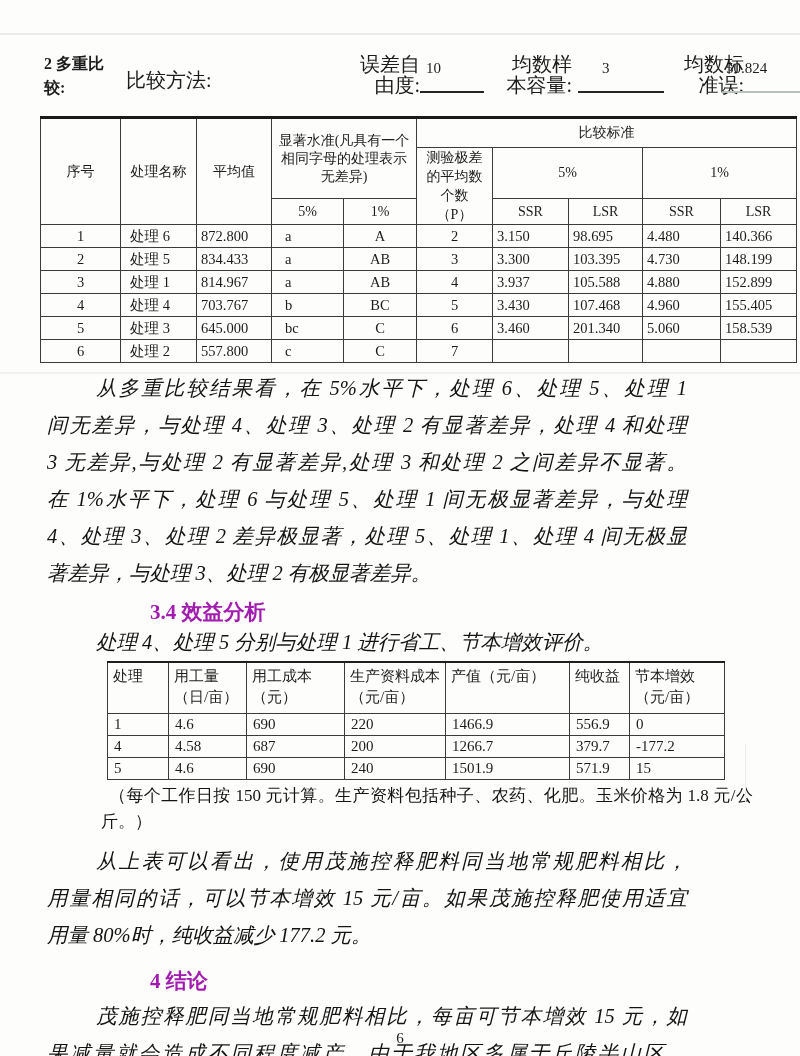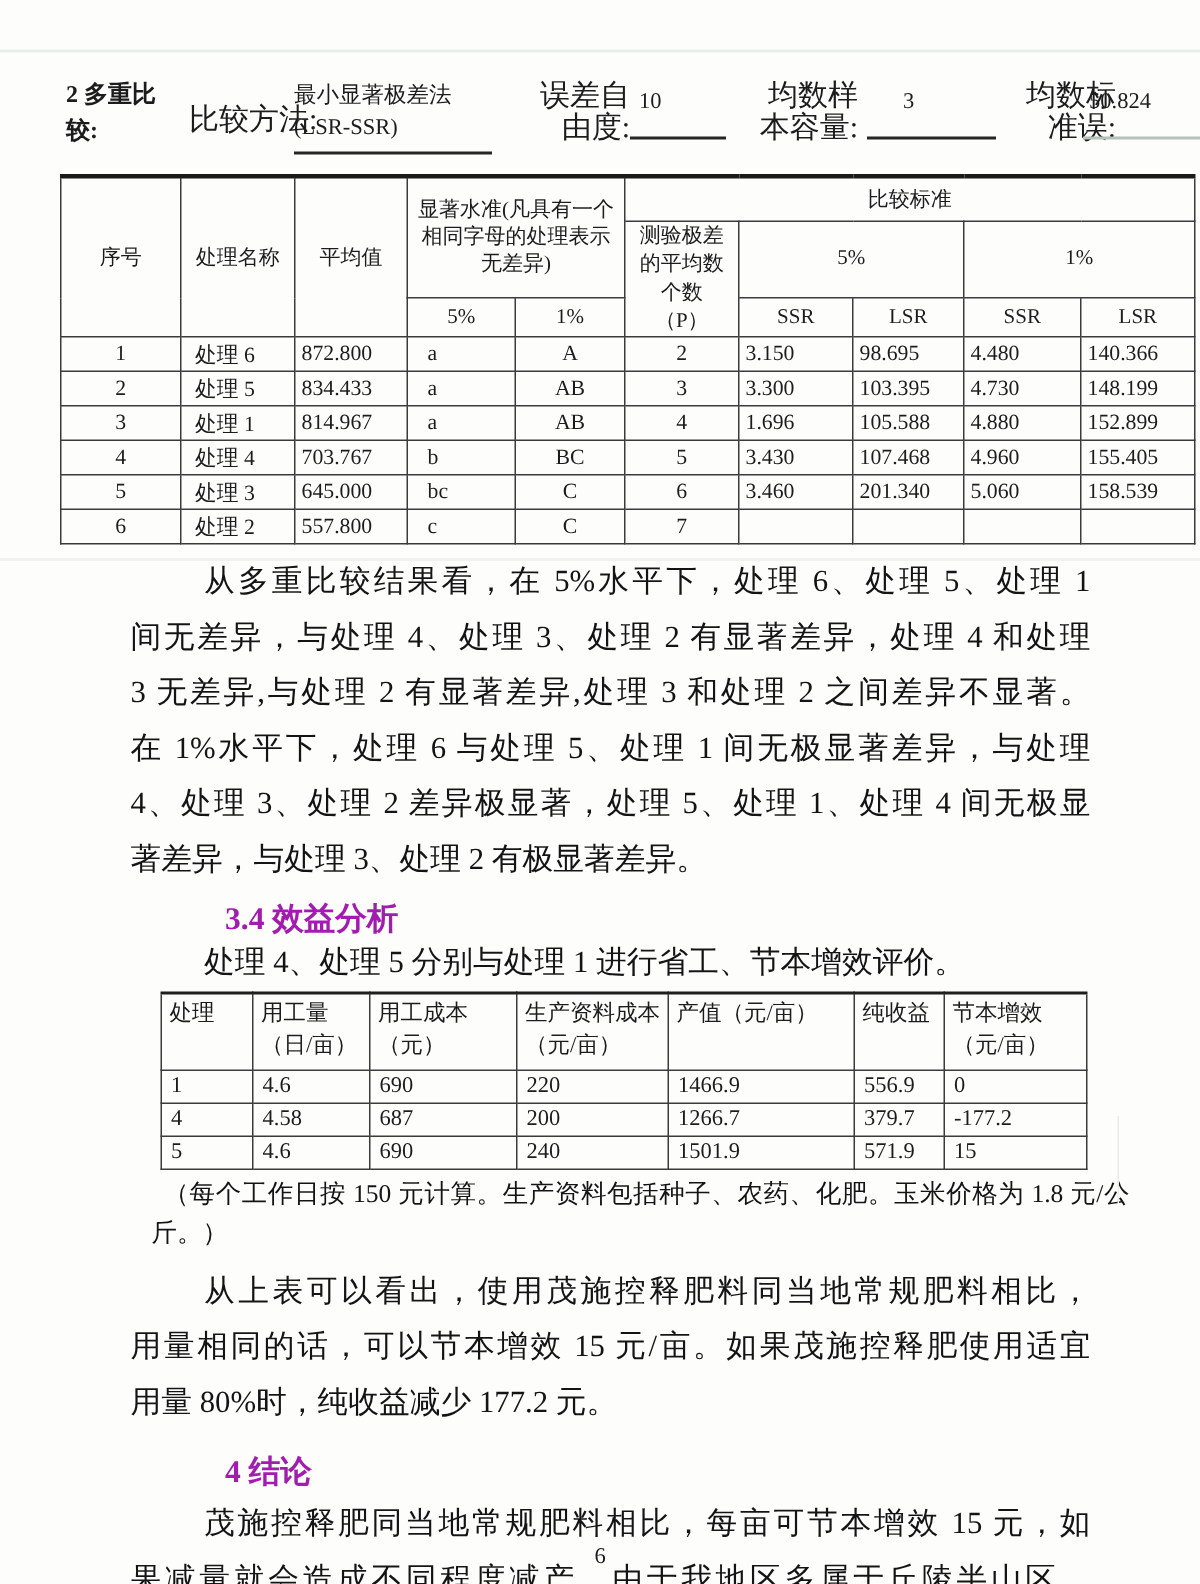--- a/index.html
+++ b/index.html
@@ -30,21 +30,21 @@
   .t1 th { font-size:14px; text-align:center; vertical-align:middle; padding:1px 2px; }
   .t1 tr.r1 { height:30px; } .t1 tr.r2 { height:44px; } .t1 tr.r3 { height:22px; }
   .t1 .sig { line-height:18px; padding:2px 5px; }
   .t1 .pcol { line-height:19px; padding:0 9px; }
   .t1 td { font-size:14.5px; height:22px; padding:0 4px; }
   .t1 td.c { text-align:center; }
   .t1 td.l { text-align:left; padding-left:9px; }
   .t1 td.lt { text-align:left; padding-left:13px; }
   .t1 td.r { text-align:left; padding-right:10px; }
   
-  .para { margin-left:87px; width:640px; font-size:20.5px; color:#141414; }
+  .para { margin-left:47px; width:640px; font-size:20.5px; color:#141414;font-style:italic; }
   .pline { line-height:37px; }
   .pline.j { text-align:justify; text-align-last:justify; }
   .pline.ind { text-indent:49px; }
   .p1 { margin-top:7px; }
   .p2 { margin-top:8px; }
   .p3 { margin-top:2px; }
   .heading { margin-left:150px; font-weight:bold; font-size:21px; color:#a21caf; }
   .h34 { margin-top:5px; line-height:30px; }
   .h4  { margin-top:12px; line-height:30px; }
   .intro { line-height:30px; }
@@ -67,24 +67,20 @@
 <div class="page">
 
   <div class="art" style="left:0;top:33px;width:800px;height:2px;"></div>
   <div class="art" style="left:0;top:372px;width:800px;height:2px;opacity:.7;"></div>
   <div class="art" style="left:745px;top:744px;width:1px;height:58px;"></div>
 
   <div class="hdr">
     <div class="sec-label">2 多重比较:</div>
 
     <div class="f-lab" style="left:126px;top:70px;">比较方法:</div>
-    <div class="f-val v-method">
-      <div>最小显著极差法</div>
-      <div>(LSR-SSR)</div>
-    </div>
 
     <div class="f-lab two" style="left:354px;top:54px;">误差自由度:</div>
     <div class="f-val v-df">10</div>
 
     <div class="f-lab two" style="left:506px;top:54px;">均数样本容量:</div>
     <div class="f-val v-n">3</div>
 
     <div class="f-lab two" style="left:678px;top:54px;">均数标准误:</div>
     <div class="f-val v-se">50.824</div>
   </div>
@@ -149,21 +145,21 @@
         <td class="r">4.730</td>
         <td class="r">148.199</td>
       </tr>
       <tr>
         <td class="c">3</td>
         <td class="l">处理 1</td>
         <td class="r">814.967</td>
         <td class="lt">a</td>
         <td class="c">AB</td>
         <td class="c">4</td>
-        <td class="r">1.696</td>
+        <td class="r">3.937</td>
         <td class="r">105.588</td>
         <td class="r">4.880</td>
         <td class="r">152.899</td>
       </tr>
       <tr>
         <td class="c">4</td>
         <td class="l">处理 4</td>
         <td class="r">703.767</td>
         <td class="lt">b</td>
         <td class="c">BC</td>

